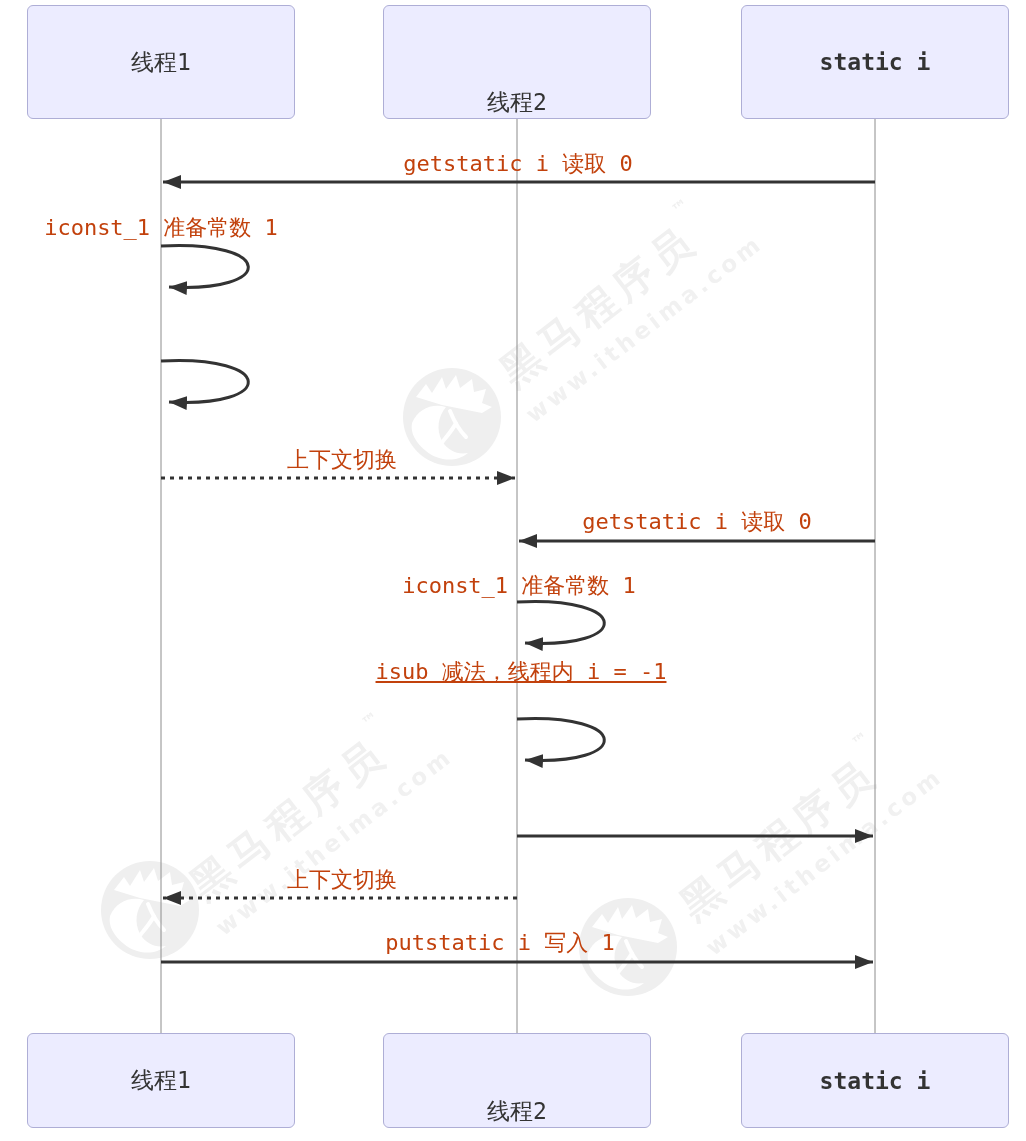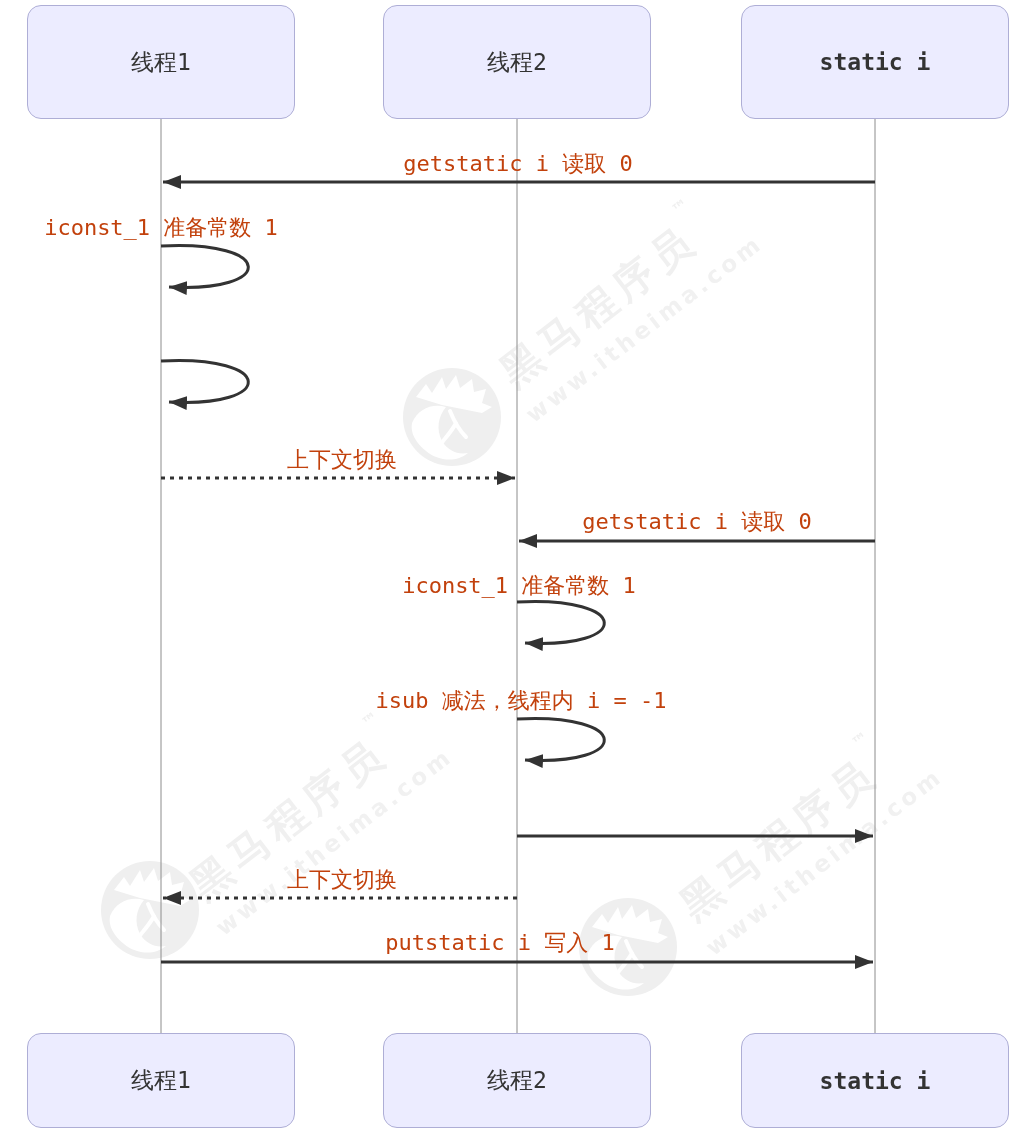--- a/index.html
+++ b/index.html
@@ -4,28 +4,28 @@
 <style>
   html,body{margin:0;padding:0;background:#ffffff;}
   .canvas{
     position:relative;width:1026px;height:1141px;background:#ffffff;
     font-family:"DejaVu Sans Mono","Liberation Mono",monospace;
     overflow:hidden;color:#333333;
   }
   .diagram-svg{position:absolute;left:0;top:0;z-index:1;}
   .actor{
     position:absolute;width:268px;box-sizing:border-box;
-    background:#ececff;border:1px solid #aeaed6;border-radius:14px;
+    background:#ececff;border:1px solid #aeaed6;border-radius:6px;
     display:flex;align-items:center;justify-content:center;
     font-size:23px;color:#333333;z-index:2;
   }
   .actor.top{top:5px;height:114px;}
   .actor.bottom{top:1033px;height:95px;}
   .actor.a1{left:27px;}
-  .actor.a2{left:383px;}
+  .actor.a2{left:383px;align-items:flex-end;}
   .actor.a3{left:741px;font-weight:bold;}
   .msg{
     position:absolute;transform:translateX(-50%);
     font-size:22px;line-height:26px;white-space:nowrap;
     color:#c2410c;z-index:3;
   }
   .wm-brand{
     font-family:"DejaVu Sans","Liberation Sans",sans-serif;
     font-weight:bold;font-size:40px;letter-spacing:7px;fill:#f0f0f0;
   }
@@ -131,17 +131,17 @@
   </div>
   <div class="actor bottom a3">
     <span>static i</span>
   </div>
 
   <div class="msg" style="left:518px;top:151px;">getstatic i 读取 0</div>
   <div class="msg" style="left:161px;top:215px;">iconst_1 准备常数 1</div>
   <div class="msg" style="left:342px;top:447px;">上下文切换</div>
   <div class="msg" style="left:697px;top:509px;">getstatic i 读取 0</div>
   <div class="msg" style="left:519px;top:573px;">iconst_1 准备常数 1</div>
-  <div class="msg" style="left:521px;top:688px;">isub 减法，线程内 i = -1</div>
+  <div class="msg" style="left:521px;top:659px;text-decoration:underline;">isub 减法，线程内 i = -1</div>
   <div class="msg" style="left:342px;top:867px;">上下文切换</div>
   <div class="msg" style="left:500px;top:930px;text-align:right;">putstatic i 写入 1</div>
 
 </div>
 
 </body></html>

